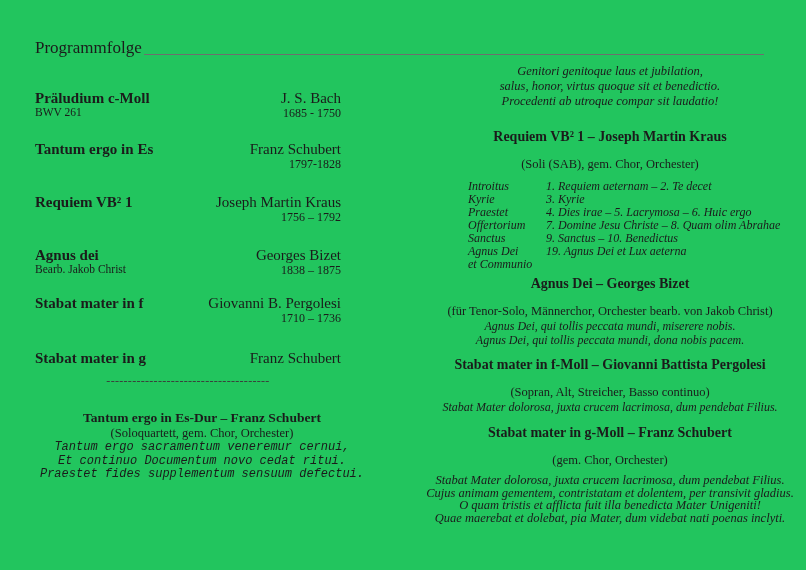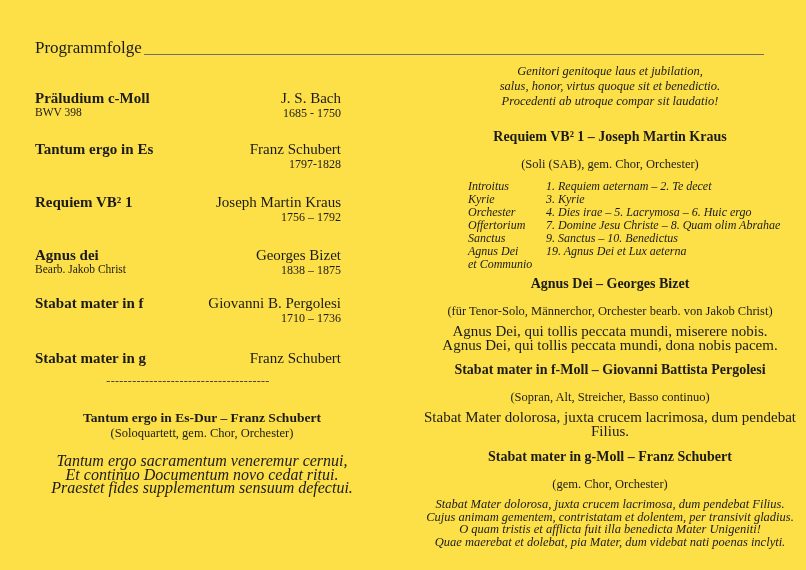--- a/index.html
+++ b/index.html
@@ -1,20 +1,20 @@
 <!DOCTYPE html>
 <html><head>
 <meta charset="utf-8">
 <style>
   html, body { margin: 0; padding: 0; background: #e8e8e8; }
   .page {
     position: relative;
     width: 806px;
     height: 570px;
-    background: #fde047;
+    background: #22c55e;
     font-family: "Liberation Serif", serif;
     color: #1b1b1b;
     overflow: hidden;
   }
 
   
   .header {
     position: absolute;
     left: 35px;
     top: 38px;
@@ -61,21 +61,21 @@
   
   .detail-block {
     position: absolute;
     left: 28px;
     top: 410px;
     width: 348px;
     text-align: center;
   }
   .block-heading { font-weight: bold; font-size: 13.5px; line-height: 16px; }
   .block-scoring { font-size: 12.5px; line-height: 15px; }
-  .block-text { margin-top: 13px; font-style: italic; font-size: 16px; line-height: 13.5px; }
+  .block-text { font-style: italic; font-size: 12px; line-height: 13.5px; font-family: Liberation Mono, monospace; }
 
   
   .right-col {
     position: absolute;
     left: 416px;
     top: 64px;
     width: 388px;
     text-align: center;
   }
   .intro-quote { font-style: italic; font-size: 12.5px; line-height: 15px; }
@@ -87,37 +87,37 @@
   .mt-schubert { margin-top: 11px; }
   .movements {
     margin: 8px 0 0 52px;
     text-align: left;
     font-style: italic;
     font-size: 12px;
     line-height: 13px;
   }
   .m-row { display: flex; }
   .m-label { width: 78px; flex-shrink: 0; }
-  .r-text { margin-top: 5px; font-size: 15px; line-height: 14px; }
+  .r-text { font-style: italic; font-size: 12px; line-height: 14px; }
   .r-text-tight { margin-top: 6px; font-style: italic; font-size: 12.5px; line-height: 12.5px; }
 </style>
 </head>
 <body>
 
 <div class="page">
 
   <div class="header">
     <span class="header-title">Programmfolge</span>
     <span class="header-rule"></span>
   </div>
 
   <div class="entry e1">
     <div class="piece">
       <div class="piece-title">Präludium c-Moll</div>
-      <div class="piece-subtitle">BWV 398</div>
+      <div class="piece-subtitle">BWV 261</div>
     </div>
     <div class="composer-block">
       <div class="composer-name">J. S. Bach</div>
       <div class="composer-dates">1685 - 1750</div>
     </div>
   </div>
 
   <div class="entry e2">
     <div class="piece">
       <div class="piece-title">Tantum ergo in Es</div>
@@ -199,21 +199,21 @@
     <div class="movements">
       <div class="m-row">
         <span class="m-label">Introitus</span>
         <span class="m-value">1. Requiem aeternam – 2. Te decet</span>
       </div>
       <div class="m-row">
         <span class="m-label">Kyrie</span>
         <span class="m-value">3. Kyrie</span>
       </div>
       <div class="m-row">
-        <span class="m-label">Orchester</span>
+        <span class="m-label">Praestet</span>
         <span class="m-value">4. Dies irae – 5. Lacrymosa – 6. Huic ergo</span>
       </div>
       <div class="m-row">
         <span class="m-label">Offertorium</span>
         <span class="m-value">7. Domine Jesu Christe – 8. Quam olim Abrahae</span>
       </div>
       <div class="m-row">
         <span class="m-label">Sanctus</span>
         <span class="m-value">9. Sanctus – 10. Benedictus</span>
       </div>

